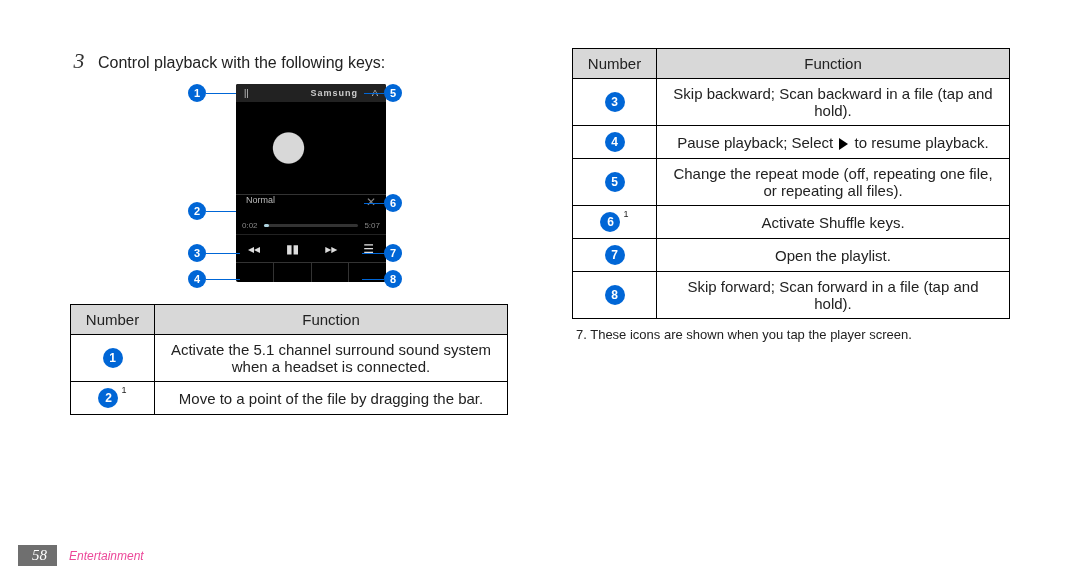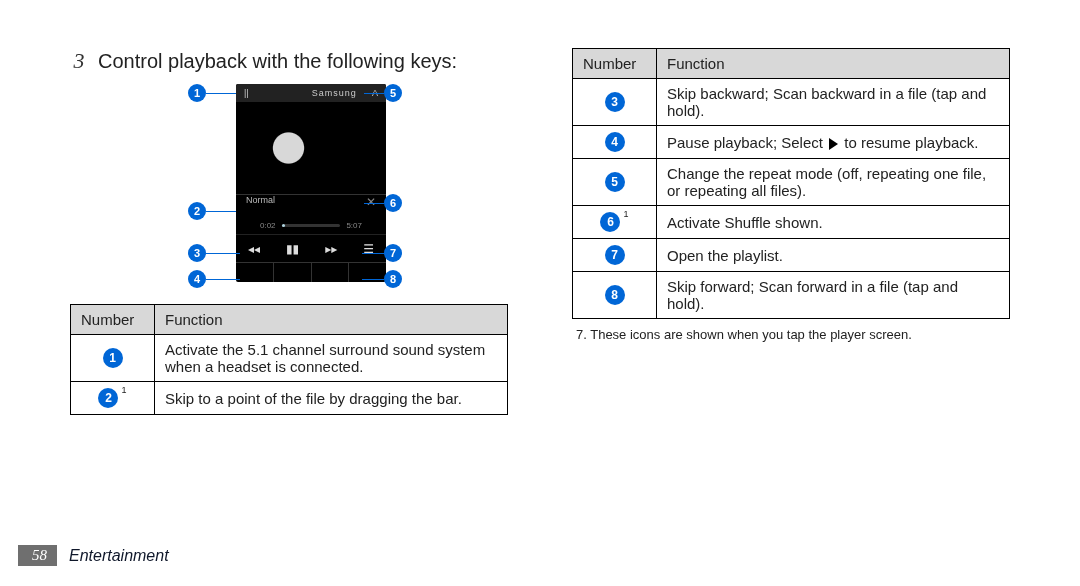--- a/index.html
+++ b/index.html
@@ -20,54 +20,54 @@
   .col { flex: 1 1 0; }
   .step-line { display:flex; align-items:baseline; gap:10px; margin-bottom:10px;}
   .step-num {
     font-family: Georgia, "Times New Roman", serif;
     font-style: italic;
     font-size: 22px;
     color: #333;
     width: 18px;
     text-align:center;
   }
-  .step-text { font-size: 20px; }
+  .step-text { font-size: 16px; }
   .phone-wrap { margin: 6px 0 20px 0; display:flex; justify-content:center; }
   .phone { position: relative; width: 230px; height: 200px; }
   .screen {
     position:absolute;
     left:62px; top:0;
     width:150px; height:198px;
     background:#000;
     border-radius:2px;
     overflow:hidden;
   }
   .topbar {
     height:18px; background:#222;
     display:flex; align-items:center; justify-content:space-between;
     padding:0 8px;
     font-size:9px; color:#ccc;
   }
-  .topbar .brand { letter-spacing:1px; font-weight:400;padding-left:48px; }
+  .topbar .brand { letter-spacing:1px; font-weight:700;padding-left:48px; }
   .cover {
     height:92px;
     background: radial-gradient(circle at 35% 50%, #d8d8d8 0%, #d8d8d8 14%, #000 15%),
                 radial-gradient(circle at 70% 25%, #bfbfbf 0%, #bfbfbf 18%, #000 19%);
   }
   .eqrow {
     height:22px;
     display:flex; align-items:flex-start; justify-content:space-between;
     padding:0 10px;
     border-top:1px solid #333;
   }
   .eqlabel { font-size:9px; color:#bbb; }
   .eqicon { color:#888; font-size:12px; }
   .seek {
     height:18px;
-    padding:0 24px;
+    padding:0 6px;
     display:flex; align-items:center; gap:6px;
   }
   .seekbar { flex:1; height:3px; background:#333; position:relative; border-radius:2px;}
   .seekbar::before { content:""; position:absolute; left:0; top:0; bottom:0; width:6%; background:#aed3de; border-radius:2px;}
   .seeknum { font-size:8px; color:#888; }
   .controls {
     height:28px;
     display:flex; align-items:center; justify-content:space-between;
     padding:0 12px;
     border-top:1px solid #222;
@@ -112,21 +112,21 @@
   .c8{ top:186px; right:2px;} .c8::after{ width:22px; }
 
   table {
     width:100%;
     border-collapse: collapse;
     font-size:15px;
   }
   th, td {
     border:1px solid #000;
     padding:6px 10px;
-    text-align:left;
+    text-align:center;
     vertical-align:middle;
   }
   th {
     background:#d8d8d8;
     font-weight:400;
   }
   td.numcell {
     text-align:center;
     width:84px;
   }
@@ -169,22 +169,22 @@
   .pagenum {
     background:#6f6f6f;
     color:#fff;
     font-style:italic;
     font-family: Georgia, serif;
     font-size:15px;
     padding:2px 10px 2px 14px;
   }
   .section {
     font-style:italic;
-    color:#0f172a;
-    font-size:16px;
+    color:#ec4899;
+    font-size:12px;
   }
 </style>
 </head>
 <body>
 
 <div class="page">
 
   <div class="col">
     <div class="step-line">
       <span class="step-num">3</span>
@@ -241,21 +241,21 @@
           <th>Function</th>
         </tr>
       </thead>
       <tbody id="left-body">
           <tr>
             <td class="numcell"><span class="badge">1</span></td>
             <td>Activate the 5.1 channel surround sound system when a headset is connected.</td>
           </tr>
           <tr>
             <td class="numcell"><span class="badge">2</span><span class="sup1">1</span></td>
-            <td>Skip to a point of the file by dragging the bar.</td>
+            <td>Move to a point of the file by dragging the bar.</td>
           </tr>
         </tbody>
     </table>
   </div>
 
   <div class="col">
     <table>
       <thead>
         <tr>
           <th>Number</th>
@@ -270,21 +270,21 @@
           <tr>
             <td class="numcell"><span class="badge">4</span></td>
             <td>Pause playback; Select <span class="play-tri"></span> to resume playback.</td>
           </tr>
           <tr>
             <td class="numcell"><span class="badge">5</span></td>
             <td>Change the repeat mode (off, repeating one file, or repeating all files).</td>
           </tr>
           <tr>
             <td class="numcell"><span class="badge">6</span><span class="sup1">1</span></td>
-            <td>Activate Shuffle shown.</td>
+            <td>Activate Shuffle keys.</td>
           </tr>
           <tr>
             <td class="numcell"><span class="badge">7</span></td>
             <td>Open the playlist.</td>
           </tr>
           <tr>
             <td class="numcell"><span class="badge">8</span></td>
             <td>Skip forward; Scan forward in a file (tap and hold).</td>
           </tr>
         </tbody>

